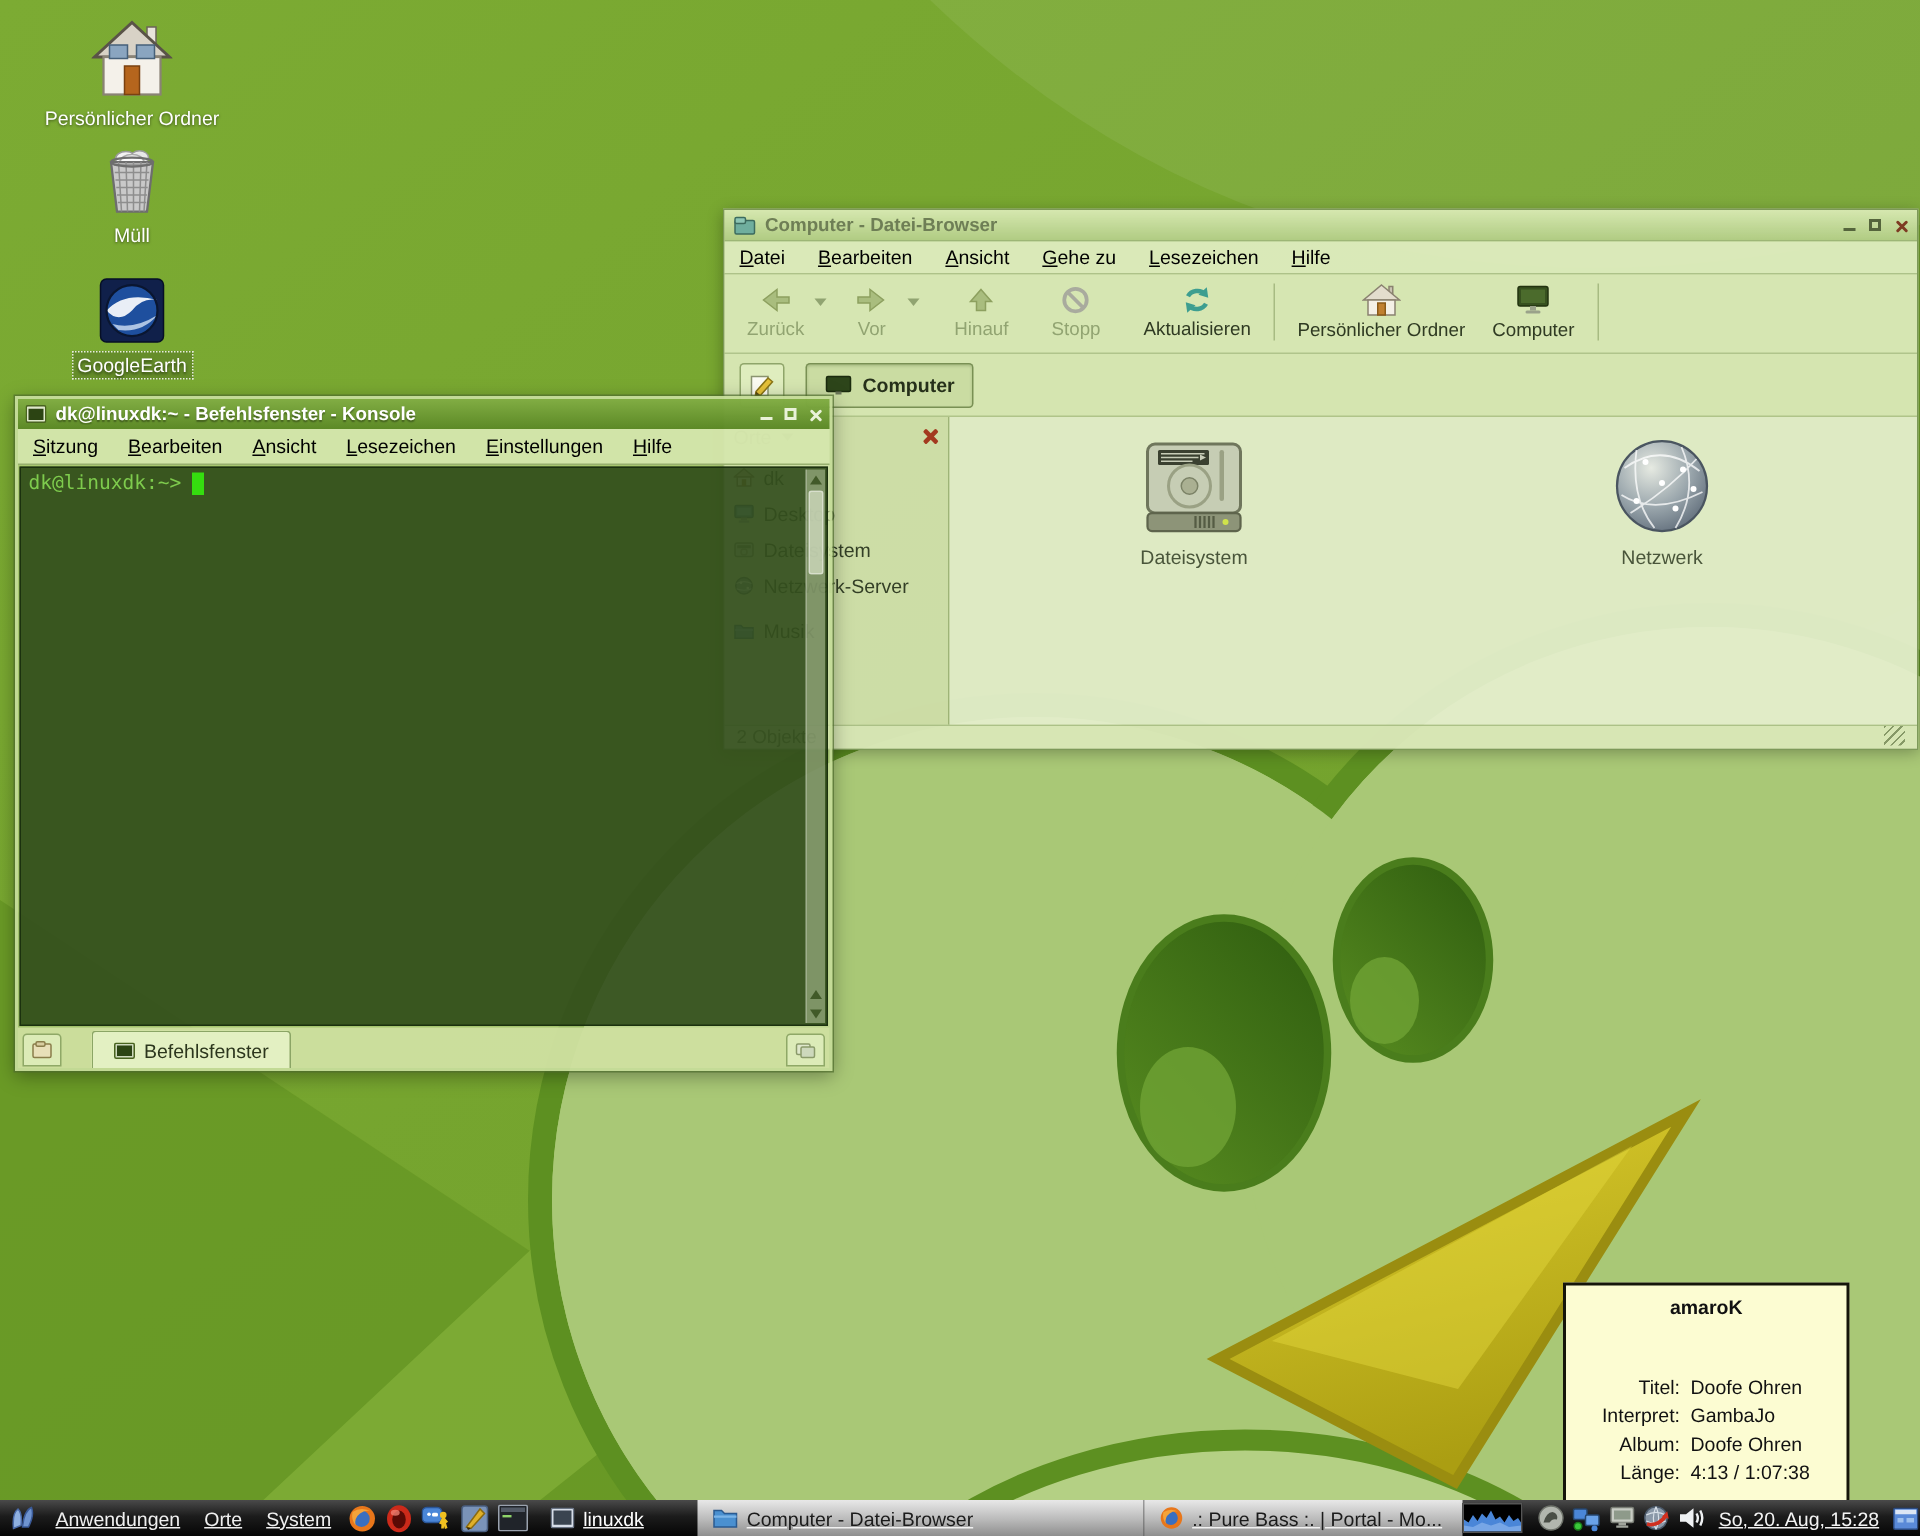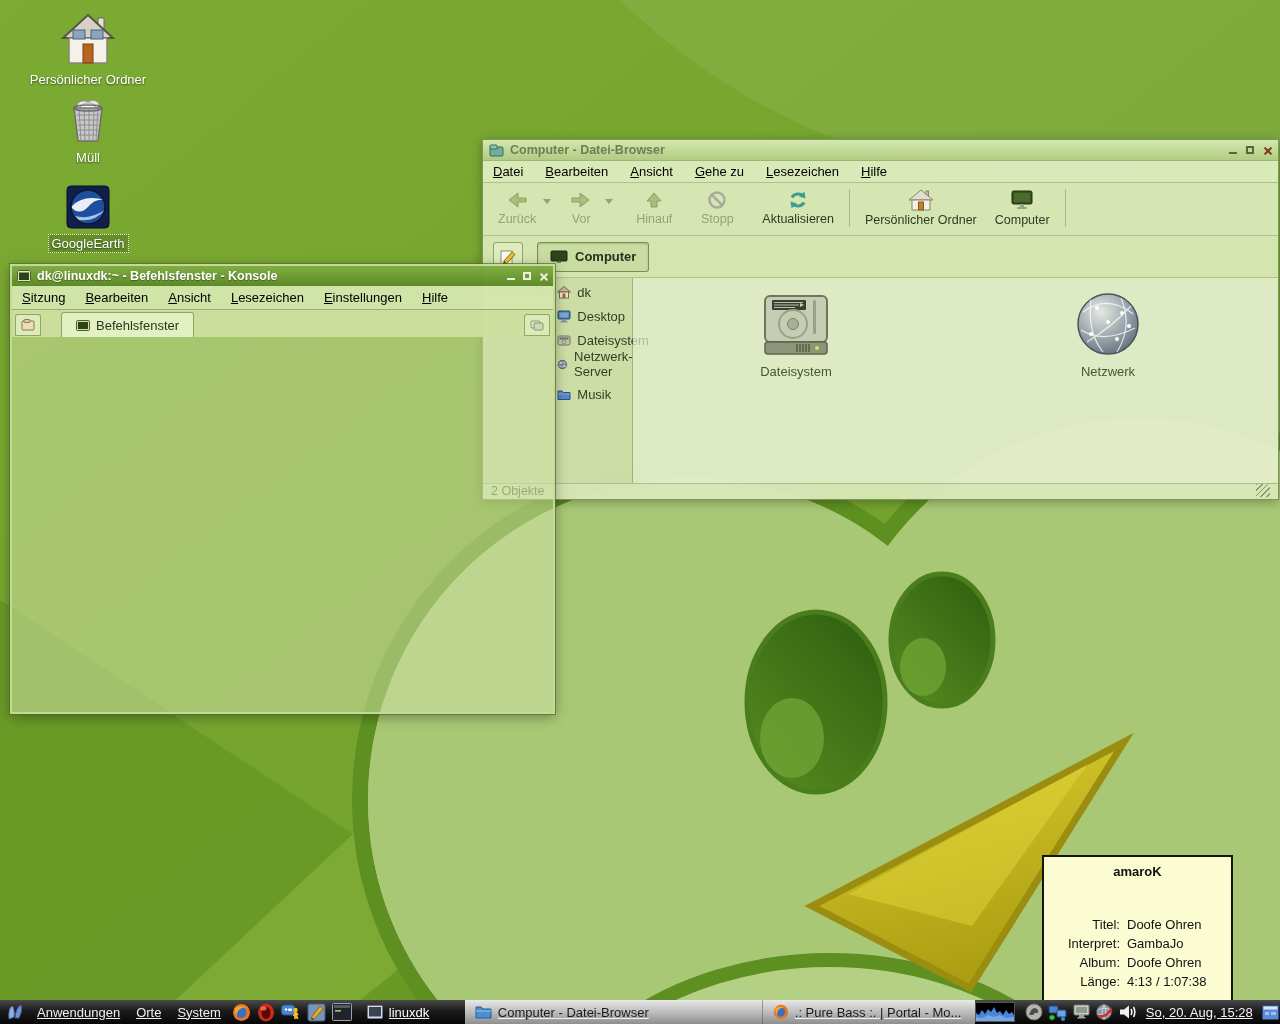--- a/index.html
+++ b/index.html
@@ -46,21 +46,21 @@
   .tb-caret { width:0;height:0;border-left:4px solid transparent;border-right:4px solid transparent;border-top:5px solid rgba(90,110,60,.55); margin:0 6px 14px 0; }
   .tb-sep { width:1px; height:38px; background:rgba(110,135,70,.45); margin:0 8px; }
   .fb-locationbar { height:42px; display:flex; align-items:center; gap:14px; padding:0 10px;
     background:rgba(219,233,185,.72); border-bottom:1px solid rgba(130,155,90,.45); }
   .loc-edit-btn { width:30px; height:30px; border:1px solid rgba(110,135,70,.7); border-radius:3px;
     background:rgba(230,242,200,.6); display:flex; align-items:center; justify-content:center; }
   .loc-toggle { height:30px; display:flex; align-items:center; gap:7px; padding:0 12px;
     border:1px solid rgba(100,125,65,.8); border-radius:3px; background:rgba(198,216,158,.75);
     box-shadow:inset 0 1px 2px rgba(60,80,30,.25); font-weight:bold; color:#26301a; }
   .fb-body { display:flex; height:205px; }
-  .fb-sidebar { width:150px; background:rgba(206,221,168,.82); border-right:1px solid rgba(120,145,80,.55); display:flex; flex-direction:row; }
+  .fb-sidebar { width:150px; background:rgba(206,221,168,.82); border-right:1px solid rgba(120,145,80,.55); display:flex; flex-direction:column; }
   .sb-head { height:26px; display:flex; align-items:center; padding:0 6px; gap:4px; }
   .sb-head-label { color:#7d8f63; font-size:13px; }
   .sb-close { margin-left:auto; color:#a33a1f; display:flex; align-items:center; }
   .sb-close .glyph-x::before,.sb-close .glyph-x::after{ width:3px; height:12px; left:5px;}
   .sb-list { flex:1; padding:2px 0 0 6px; }
   .sb-item { display:flex; align-items:center; gap:6px; height:24px; font-size:13px; color:#333f26; }
   .fb-main { flex:1; position:relative; background:rgba(231,240,210,.72); }
   .fb-icon-item { position:absolute; width:150px; text-align:center; }
   .fb-icon-item .fi-label { font-size:13px; color:#49553a; margin-top:6px; }
   .fb-statusbar { height:16px; display:flex; padding:0 8px;
@@ -418,20 +418,40 @@
 
     <div class="k-menubar">
       <span class="menu-item">Sitzung</span>
       <span class="menu-item">Bearbeiten</span>
       <span class="menu-item">Ansicht</span>
       <span class="menu-item">Lesezeichen</span>
       <span class="menu-item">Einstellungen</span>
       <span class="menu-item">Hilfe</span>
     </div>
 
+    <div class="k-terminal">
+      <div class="k-prompt-line">
+        <span>dk@linuxdk:~&gt;</span>
+        <span class="k-cursor"></span>
+      </div>
+      <div class="k-scrollbar">
+        <div class="k-sb-btn">
+            <span class="tri-up"></span>
+          </div>
+        <div class="k-sb-thumb"></div>
+        <div class="k-sb-bottom">
+          <div class="k-sb-btn">
+              <span class="tri-up"></span>
+            </div>
+          <div class="k-sb-btn">
+              <span class="tri-down"></span>
+            </div>
+        </div>
+      </div>
+    </div>
 
     <div class="k-tabbar">
       <span class="k-tab-btn">
         <svg width="14" height="12" viewBox="0 0 14 12">
           <rect x="1" y="2" width="12" height="9" rx="1" fill="#e8dfb8" stroke="#8a7d4a"></rect>
           <rect x="3" y="0.5" width="6" height="3" rx="1" fill="#d8cda0" stroke="#8a7d4a"></rect>
         </svg>
       </span>
       <span class="k-tab">
         <svg width="14" height="11" viewBox="0 0 14 11">

